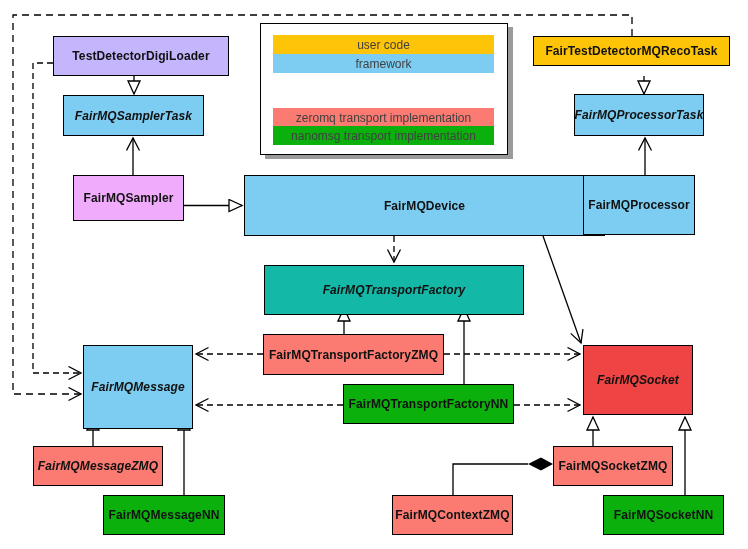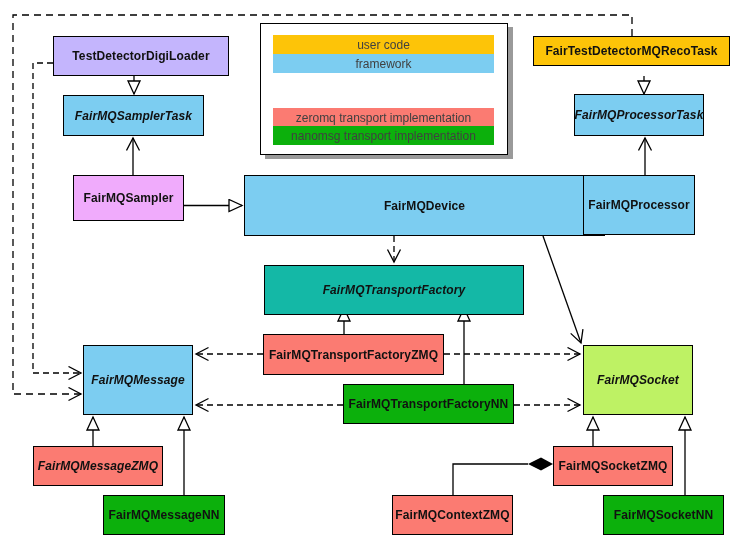--- a/index.html
+++ b/index.html
@@ -90,23 +90,23 @@
   <div class="node" style="left: 244px; top: 175px; width: 361px; height: 61px; background-color: rgb(124, 205, 241); text-align: center;">FairMQDevice</div>
 
   <div class="node" style="left: 583px; top: 175px; width: 112px; height: 60px; background-color: rgb(124, 205, 241);">FairMQProcessor</div>
 
   <div class="node abstract" style="left: 264px; top: 265px; width: 260px; height: 50px; background-color: #14b8a6;">FairMQTransportFactory</div>
 
   <div class="node" style="left: 263px; top: 334px; width: 181px; height: 41px; background-color: rgb(251, 123, 114);">FairMQTransportFactoryZMQ</div>
 
   <div class="node" style="left: 343px; top: 384px; width: 171px; height: 40px; background-color: rgb(12, 176, 12);">FairMQTransportFactoryNN</div>
 
-  <div class="node abstract" style="left: 83px; top: 345px; width: 110px; height: 70px; background-color: rgb(124, 205, 241);">FairMQMessage</div>
+  <div class="node abstract" style="left: 83px; top: 345px; width: 110px; height: 84px; background-color: rgb(124, 205, 241);">FairMQMessage</div>
 
-  <div class="node abstract" style="left: 583px; top: 345px; width: 110px; height: 70px; background-color: #bef264;">FairMQSocket</div>
+  <div class="node abstract" style="left: 583px; top: 345px; width: 110px; height: 70px; background-color: #ef4444;">FairMQSocket</div>
 
   <div class="node" style="left: 33px; top: 446px; width: 130px; height: 40px; background-color: rgb(251, 123, 114); font-style: italic;">FairMQMessageZMQ</div>
 
   <div class="node" style="left: 103px; top: 495px; width: 122px; height: 40px; background-color: rgb(12, 176, 12);">FairMQMessageNN</div>
 
   <div class="node" style="left: 553px; top: 446px; width: 120px; height: 40px; background-color: rgb(251, 123, 114);">FairMQSocketZMQ</div>
 
   <div class="node" style="left: 603px; top: 495px; width: 121px; height: 40px; background-color: rgb(12, 176, 12);">FairMQSocketNN</div>
 
   <div class="node" style="left: 392px; top: 495px; width: 121px; height: 40px; background-color: rgb(251, 123, 114);">FairMQContextZMQ</div>

